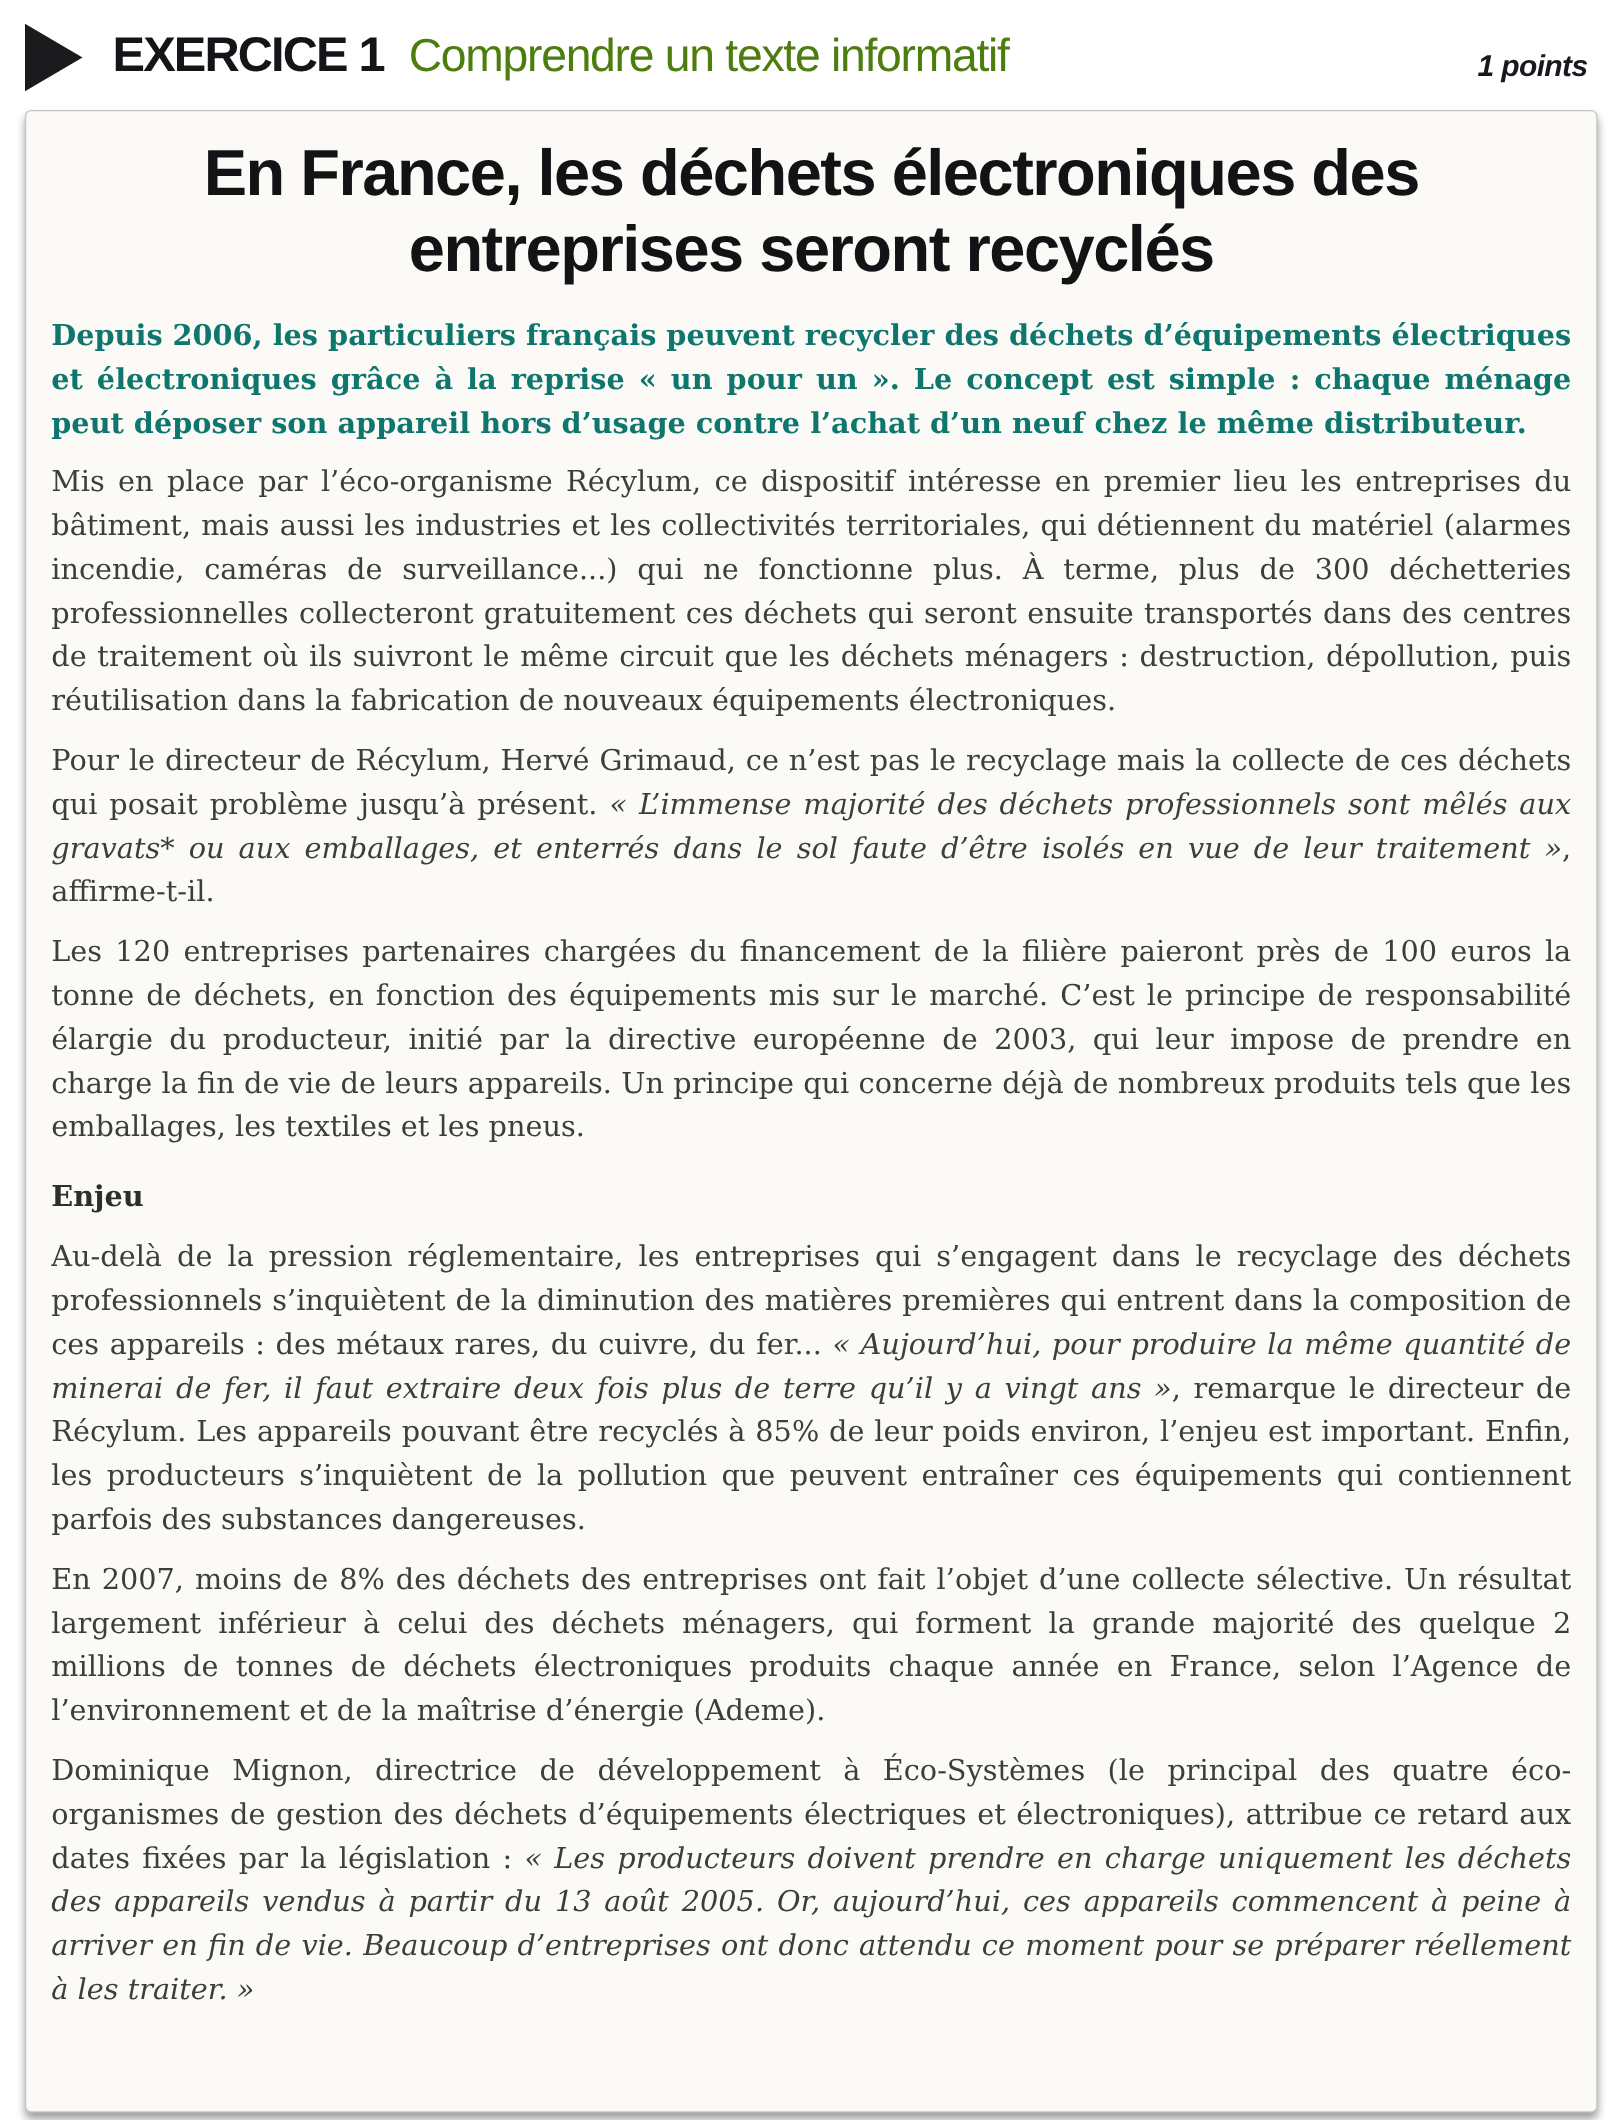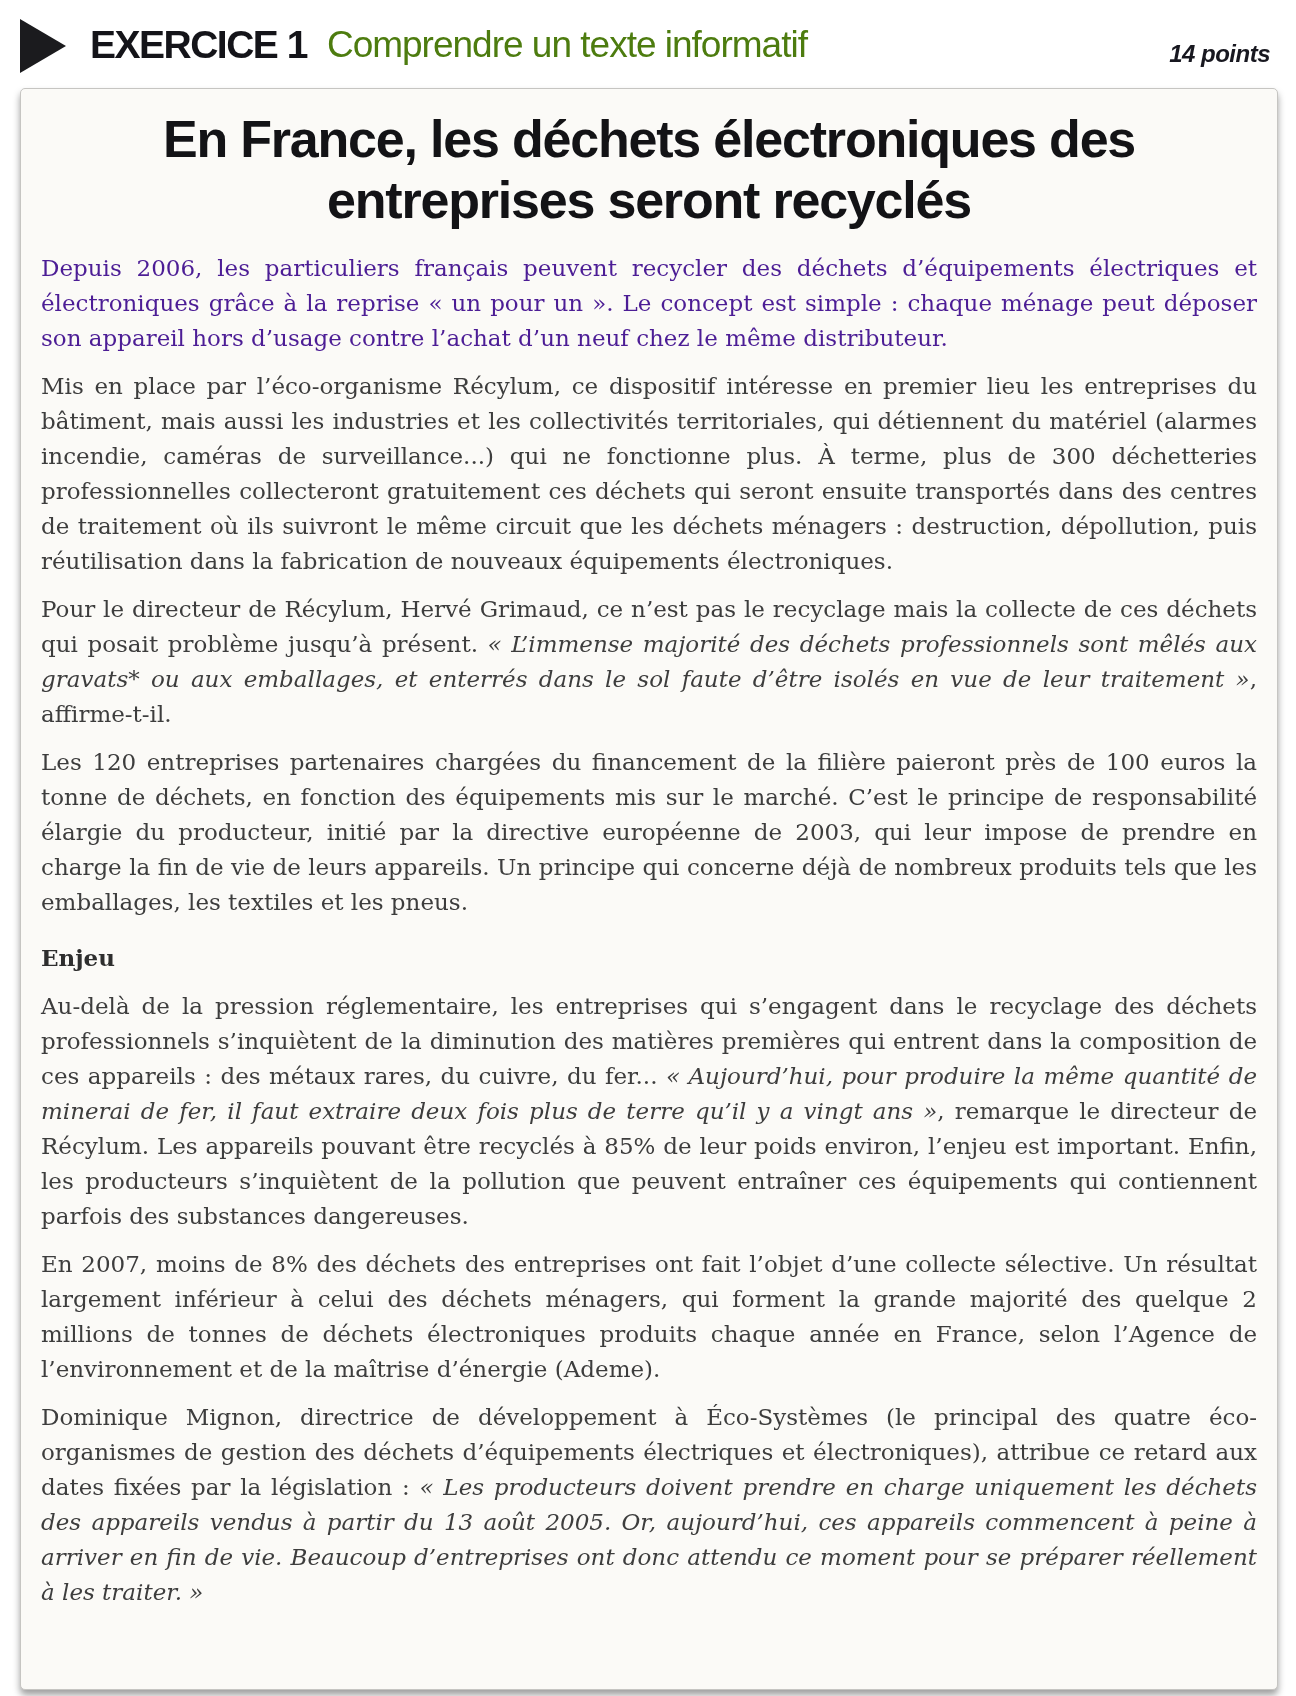--- a/index.html
+++ b/index.html
@@ -82,22 +82,22 @@
   .article-body {
     font-size: 23px;
     line-height: 35px;
     color: #3d3d3d;
   }
   .para {
     text-align: justify;
     margin: 0 0 13px 0;
   }
   .para.lead {
-    font-weight: normal;
-    color: #4c1d95;
+    font-weight: bold;
+    color: #0f766e;
   }
   .para.subhead {
     font-weight: bold;
     text-align: left;
     color: #2e2e2e;
     margin: 20px 0 14px 0;
   }
   .para.attribution {
     text-align: right;
     margin-top: 22px;
@@ -106,21 +106,21 @@
 </style>
 </head>
 <body>
 
 <div class="page">
 
   <header class="exercise-header">
     <span class="tri"></span>
     <span class="ex-label">EXERCICE 1</span>
     <span class="ex-title">Comprendre un texte informatif</span>
-    <span class="points">14 points</span>
+    <span class="points">1 points</span>
   </header>
 
   <article class="article-box">
     <h1 class="article-title">En France, les déchets électroniques des entreprises seront recyclés</h1>
     <div class="article-body" id="article-body">
         <p class="para lead"><span class="seg-normal">Depuis 2006, les particuliers français peuvent recycler des déchets d’équipements électriques et électroniques grâce à la reprise « un pour un ». Le concept est simple : chaque ménage peut déposer son appareil hors d’usage contre l’achat d’un neuf chez le même distributeur.</span></p>
         <p class="para body"><span class="seg-normal">Mis en place par l’éco-organisme Récylum, ce dispositif intéresse en premier lieu les entreprises du bâtiment, mais aussi les industries et les collectivités territoriales, qui détiennent du matériel (alarmes incendie, caméras de surveillance...) qui ne fonctionne plus. À terme, plus de 300 déchetteries professionnelles collecteront gratuitement ces déchets qui seront ensuite transportés dans des centres de traitement où ils suivront le même circuit que les déchets ménagers : destruction, dépollution, puis réutilisation dans la fabrication de nouveaux équipements électroniques.</span></p>
         <p class="para body"><span class="seg-normal">Pour le directeur de Récylum, Hervé Grimaud, ce n’est pas le recyclage mais la collecte de ces déchets qui posait problème jusqu’à présent. </span><span class="seg-italic">« L’immense majorité des déchets professionnels sont mêlés aux gravats* ou aux emballages, et enterrés dans le sol faute d’être isolés en vue de leur traitement »</span><span class="seg-normal">, affirme-t-il.</span></p>
         <p class="para body"><span class="seg-normal">Les 120 entreprises partenaires chargées du financement de la filière paieront près de 100 euros la tonne de déchets, en fonction des équipements mis sur le marché. C’est le principe de responsabilité élargie du producteur, initié par la directive européenne de 2003, qui leur impose de prendre en charge la fin de vie de leurs appareils. Un principe qui concerne déjà de nombreux produits tels que les emballages, les textiles et les pneus.</span></p>
         <p class="para subhead"><span class="seg-normal">Enjeu</span></p>

